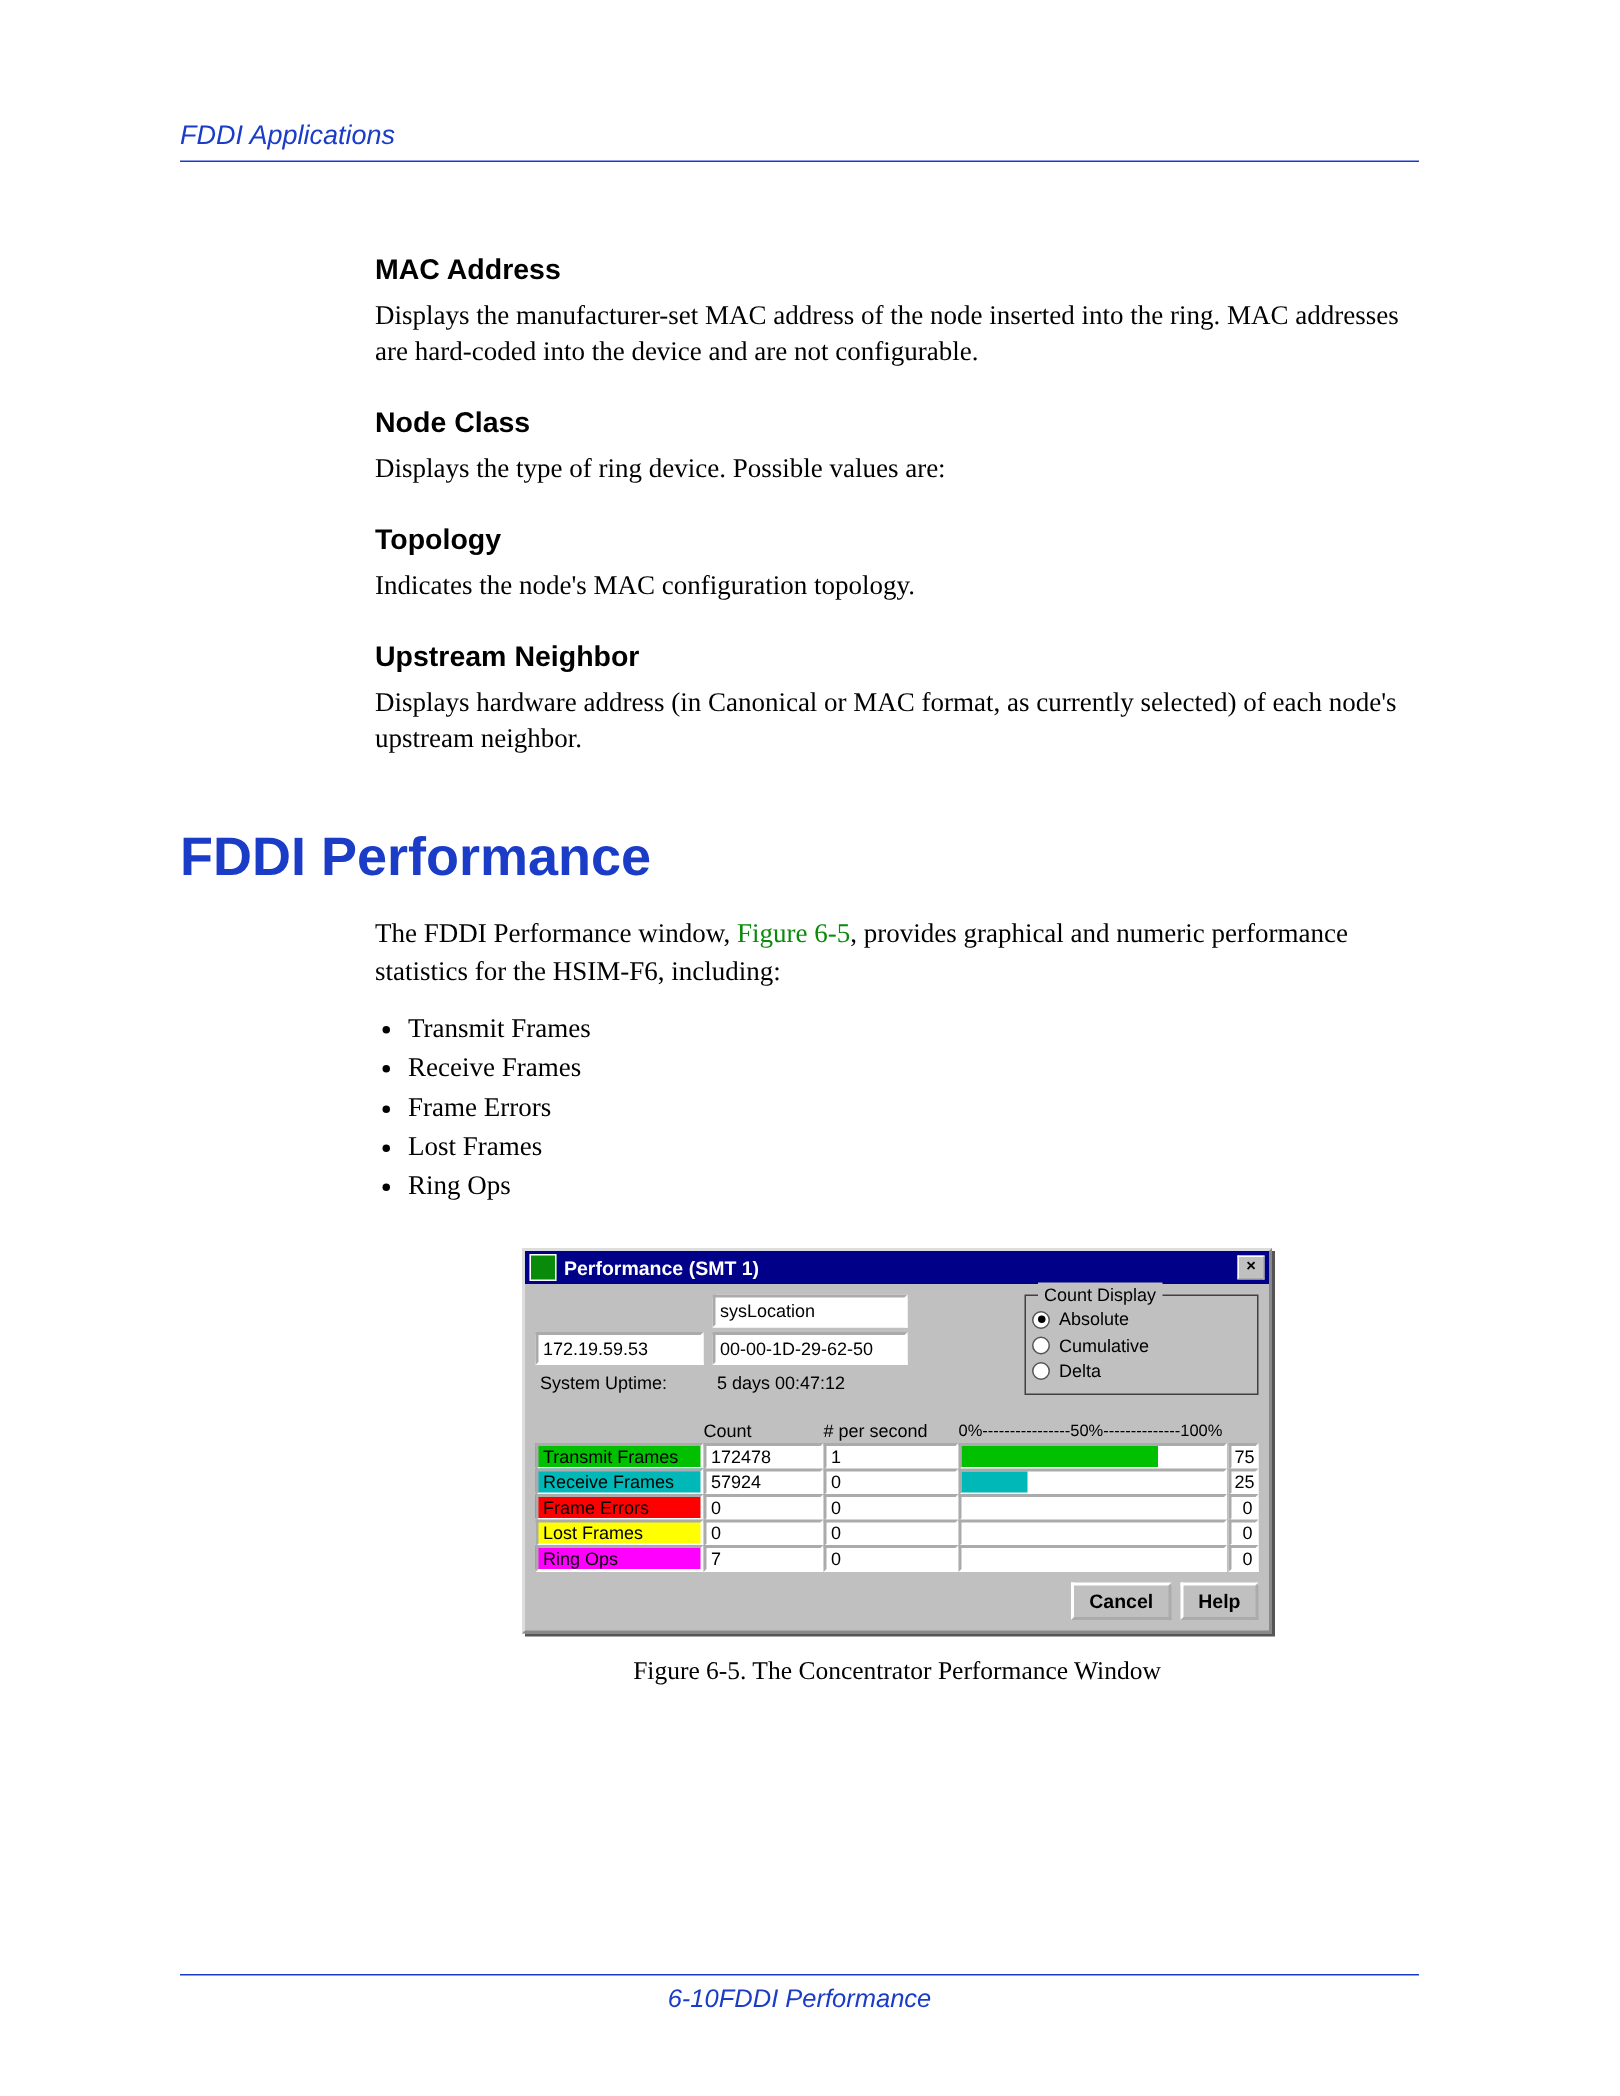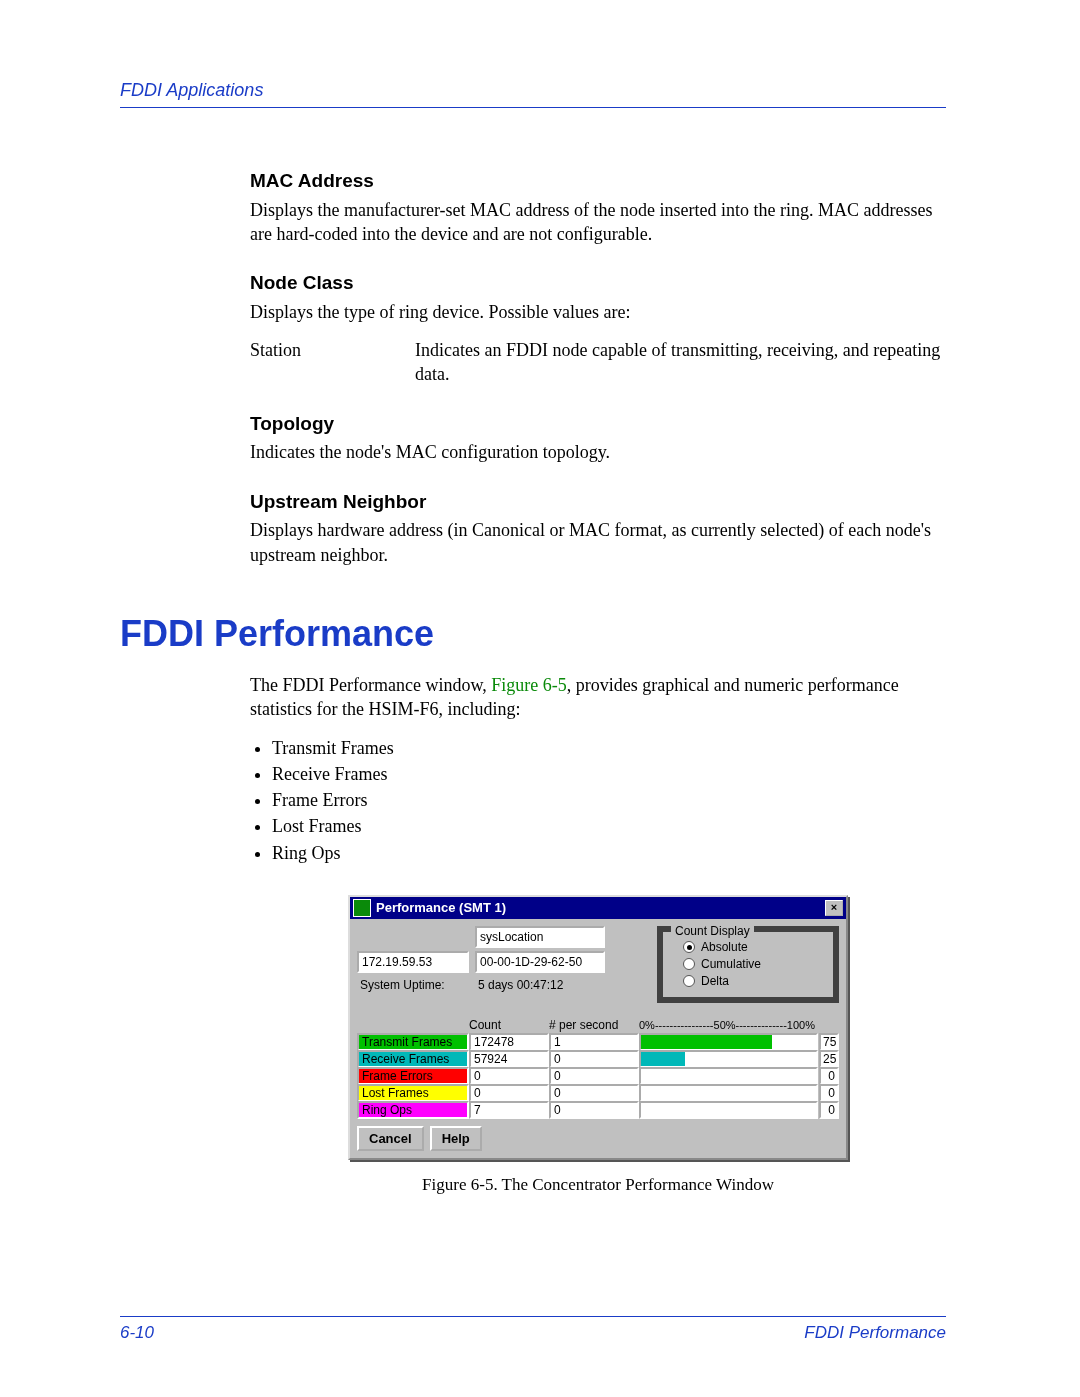--- a/index.html
+++ b/index.html
@@ -133,22 +133,22 @@
     height: 16px;
     line-height: 16px;
     overflow: hidden;
     white-space: nowrap;
   }
   .label-plain {
     padding: 1px 3px;
   }
   .groupbox {
     position: relative;
-    border: 6px solid #404040;
-    padding: 6px 10px 6px 20px;
+    border: 1px solid #404040;
+    padding: 6px 10px 6px 4px;
     margin-top: 0;
     width: 140px;
   }
   .groupbox .legend {
     position: absolute;
     top: -9px;
     left: 8px;
     background: #c0c0c0;
     padding: 0 4px;
   }
@@ -209,20 +209,21 @@
   }
   .rows .val {
     text-align: right;
     background: #fff;
     border: 2px inset #fff;
     padding: 0 2px;
     line-height: 14px;
   }
   .btnrow {
     display: flex;
+    justify-content: flex-end;
     gap: 6px;
     margin-top: 8px;
   }
   .btn {
     border: 2px outset #fff;
     background: #c0c0c0;
     padding: 2px 10px;
     font-weight: bold;
     font-family: Arial;
     font-size: 13px;
@@ -233,21 +234,21 @@
     margin-top: 14px;
     font-size: 17px;
   }
 
   .footer {
     position: absolute;
     bottom: 54px;
     left: 120px;
     right: 110px;
     display: flex;
-    justify-content: space-between;
+    justify-content: center;
     border-top: 1px solid #1a3cc7;
     padding-top: 6px;
     color: #1a3cc7;
     font-family: Arial, Helvetica, sans-serif;
     font-style: italic;
     font-size: 17px;
   }
 </style>
 </head>
 <body>
@@ -258,24 +259,20 @@
   </div>
 
   <div class="body-col">
     <div class="field-heading">MAC Address</div>
     <p class="para">Displays the manufacturer-set MAC address of the node inserted into the ring. MAC addresses are hard-coded into the device and are not configurable.</p>
 
     <div class="field-heading">Node Class</div>
     <p class="para">Displays the type of ring device. Possible values are:</p>
 
     <div class="defs">
-      <div class="def-row">
-        <div class="def-term">Station</div>
-        <div class="def-desc">Indicates an FDDI node capable of transmitting, receiving, and repeating data.</div>
-      </div>
     </div>
 
     <div class="field-heading">Topology</div>
     <p class="para">Indicates the node's MAC configuration topology.</p>
 
     <div class="field-heading">Upstream Neighbor</div>
     <p class="para">Displays hardware address (in Canonical or MAC format, as currently selected) of each node's upstream neighbor.</p>
   </div>
 
   <h1 class="section-title">FDDI Performance</h1>

